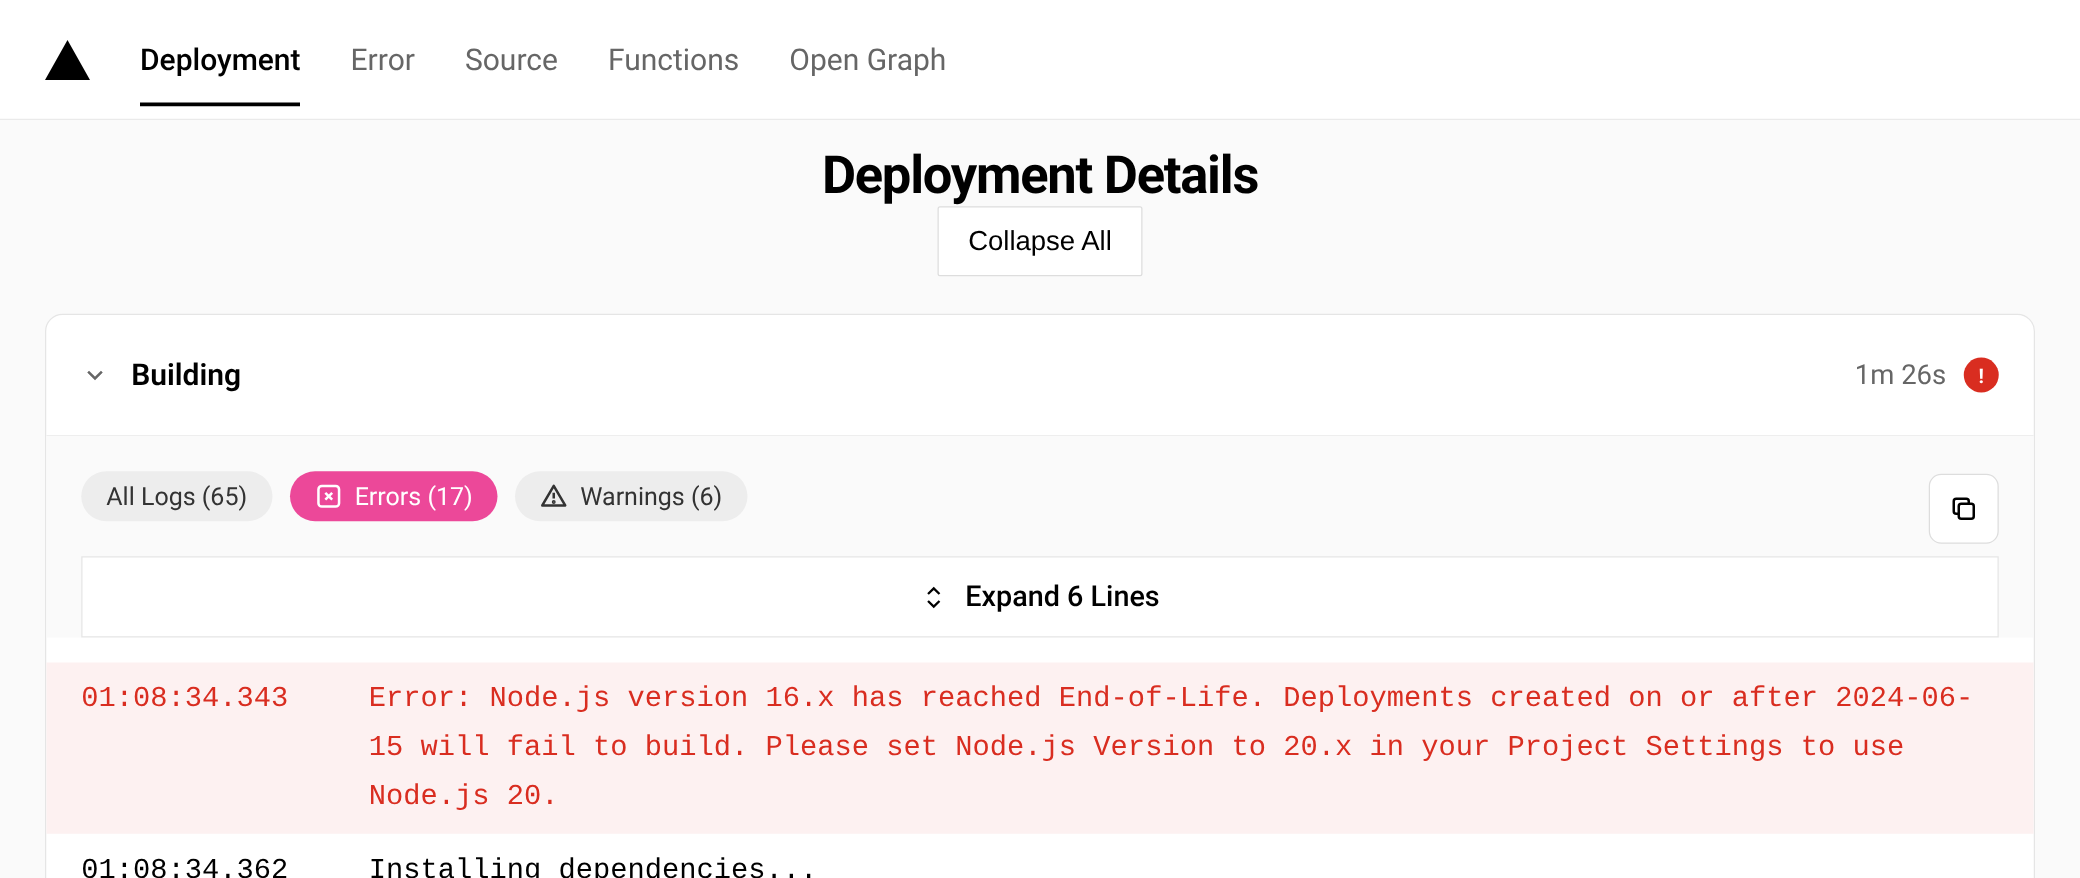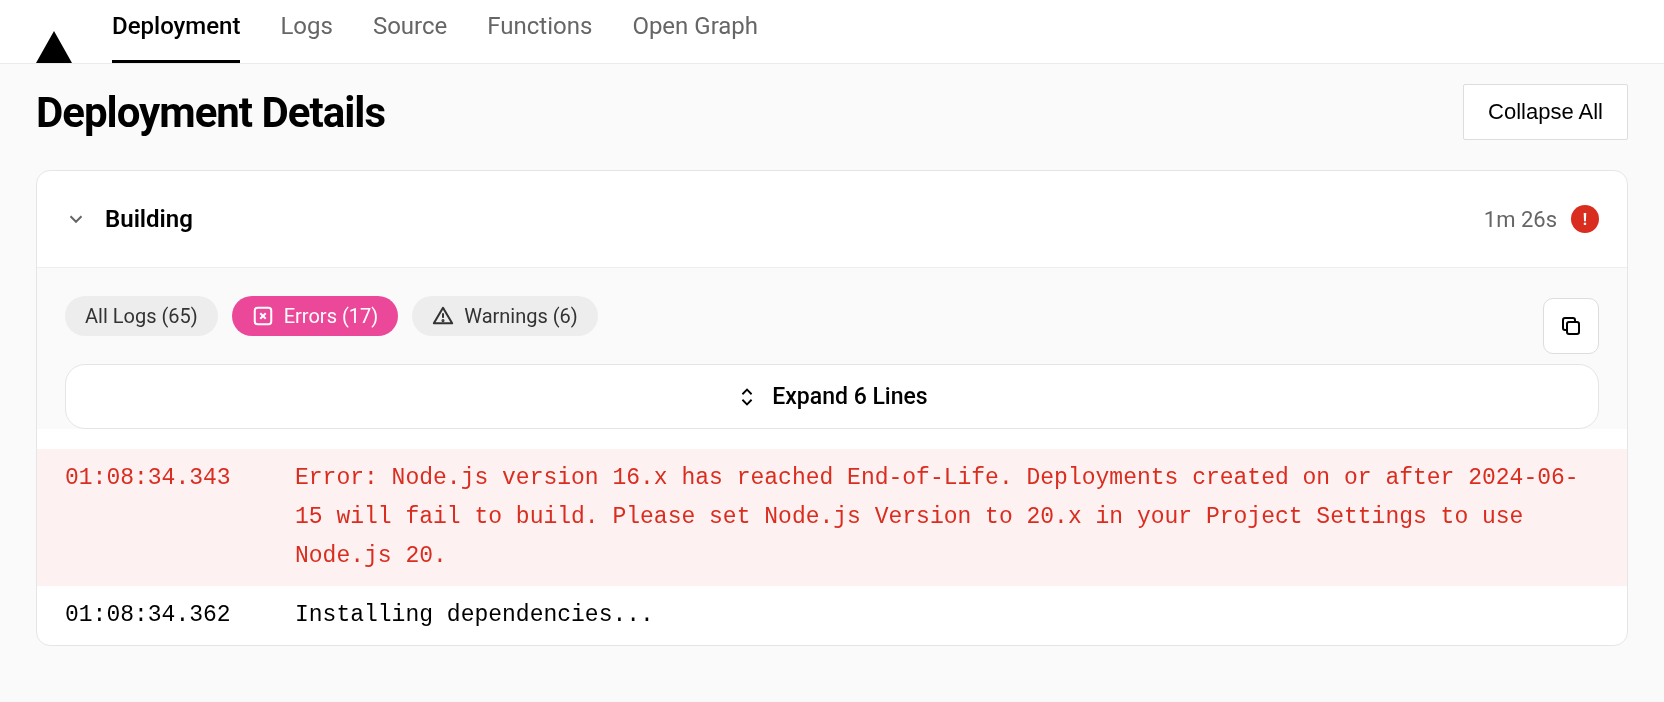--- a/index.html
+++ b/index.html
@@ -7,26 +7,26 @@
       padding: 0;
       box-sizing: border-box;
     }
     body {
       font-family: -apple-system, BlinkMacSystemFont, "Segoe UI", Roboto, Helvetica, Arial, sans-serif;
       background: #fafafa;
       color: #000;
     }
     .topnav {
       display: flex;
-      align-items: flex-end;
+      align-items: center;
       gap: 40px;
       padding: 0 36px;
       background: #fff;
       border-bottom: 1px solid #eaeaea;
-      height: 64px;
+      height: 96px;
     }
     .logo {
       width: 0;
       height: 0;
       border-left: 18px solid transparent;
       border-right: 18px solid transparent;
       border-bottom: 32px solid #000;
     }
     .tab {
       font-size: 24px;
@@ -44,20 +44,21 @@
       border-bottom: 3px solid #000;
     }
     .content {
       padding: 0 36px;
     }
     .page-header {
       display: flex;
       justify-content: space-between;
       align-items: center;
       padding: 20px 0 30px 0;
+      flex-direction: column;
     }
     .page-title {
       font-size: 42px;
       font-weight: 700;
       letter-spacing: -1px;
     }
     .collapse-btn {
       background: #fff;
       border: 1px solid #ddd;
       border-radius: 2px;
@@ -150,21 +151,21 @@
       display: flex;
       align-items: center;
       justify-content: center;
       cursor: pointer;
       position: relative;
       top: 10px;
     }
     .expand-bar {
       margin: 20px 28px;
       border: 1px solid #e5e5e5;
-      border-radius: 20px;
+      border-radius: 0;
       background: #fff;
       display: flex;
       align-items: center;
       justify-content: center;
       gap: 14px;
       padding: 18px 4px;
       cursor: pointer;
       font-size: 23px;
       font-weight: 500;
     }
@@ -198,21 +199,21 @@
     .filter-section-wrap {
       background: #fafafa;
     }
   </style>
 </head>
 <body>
 
 <div class="topnav">
   <div class="logo"></div>
   <div class="tab active">Deployment</div>
-  <div class="tab">Logs</div>
+  <div class="tab">Error</div>
   <div class="tab">Source</div>
   <div class="tab">Functions</div>
   <div class="tab">Open Graph</div>
 </div>
 
 <div class="content">
   <div class="page-header">
     <h1 class="page-title">Deployment Details</h1>
     <button class="collapse-btn">Collapse All</button>
   </div>

